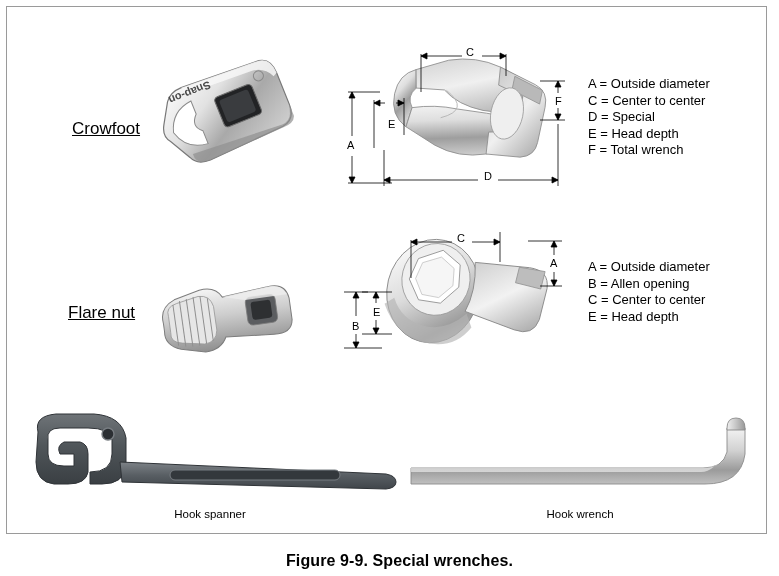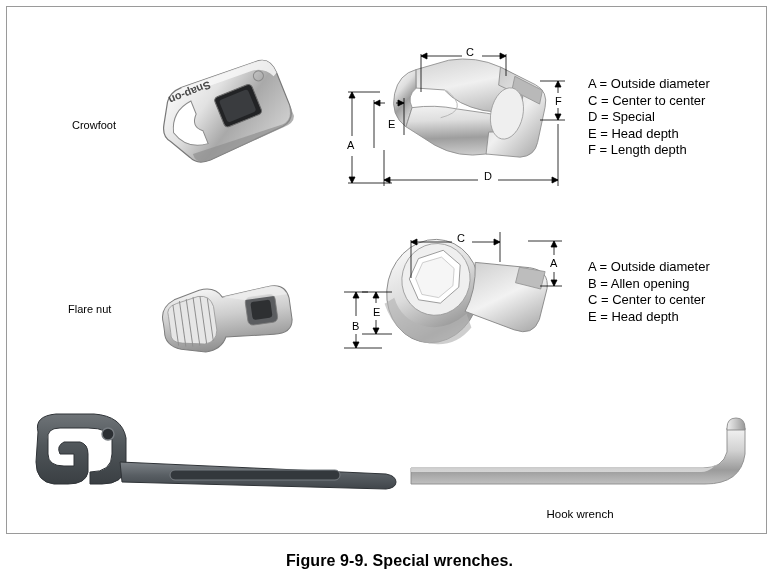--- a/index.html
+++ b/index.html
@@ -33,23 +33,24 @@
     top: 552px;
     width: 779px;
     text-align: center;
     font-size: 16px;
     font-weight: bold;
     color: #000000;
     letter-spacing: 0.1px;
   }
   .row-label {
     position: absolute;
-    font-size: 11px;
+    font-size: 17px;
     color: #000000;
     white-space: nowrap;
+    text-decoration: underline;
   }
   .legend {
     position: absolute;
     font-size: 13px;
     color: #000000;
     line-height: 16.5px;
     white-space: nowrap;
   }
   .legend div { white-space: nowrap; }
   .item-caption {
@@ -86,32 +87,33 @@
 
   <div class="figure-frame"></div>
 
   <div class="row-label" style="left:72px; top:119px;">Crowfoot</div>
 
   <div class="legend" style="left:588px; top:76px;">
     <div>A = Outside diameter</div>
     <div>C = Center to center</div>
     <div>D = Special</div>
     <div>E = Head depth</div>
-    <div>F = Length depth</div>
+    <div>F = Total wrench</div>
   </div>
 
   <div class="row-label" style="left:68px; top:303px;">Flare nut</div>
 
   <div class="legend" style="left:588px; top:259px;">
     <div>A = Outside diameter</div>
     <div>B = Allen opening</div>
     <div>C = Center to center</div>
     <div>E = Head depth</div>
   </div>
 
+  <div class="item-caption" style="left:130px; top:508px; width:160px;">Hook spanner</div>
   <div class="item-caption" style="left:500px; top:508px; width:160px;">Hook wrench</div>
 
   <div class="dim-label" style="left:464px; top:46px;">C</div>
   <div class="dim-label" style="left:386px; top:118px;">E</div>
   <div class="dim-label" style="left:345px; top:139px;">A</div>
   <div class="dim-label" style="left:553px; top:95px;">F</div>
   <div class="dim-label" style="left:482px; top:170px;">D</div>
 
   <div class="dim-label" style="left:455px; top:232px;">C</div>
   <div class="dim-label" style="left:548px; top:257px;">A</div>

